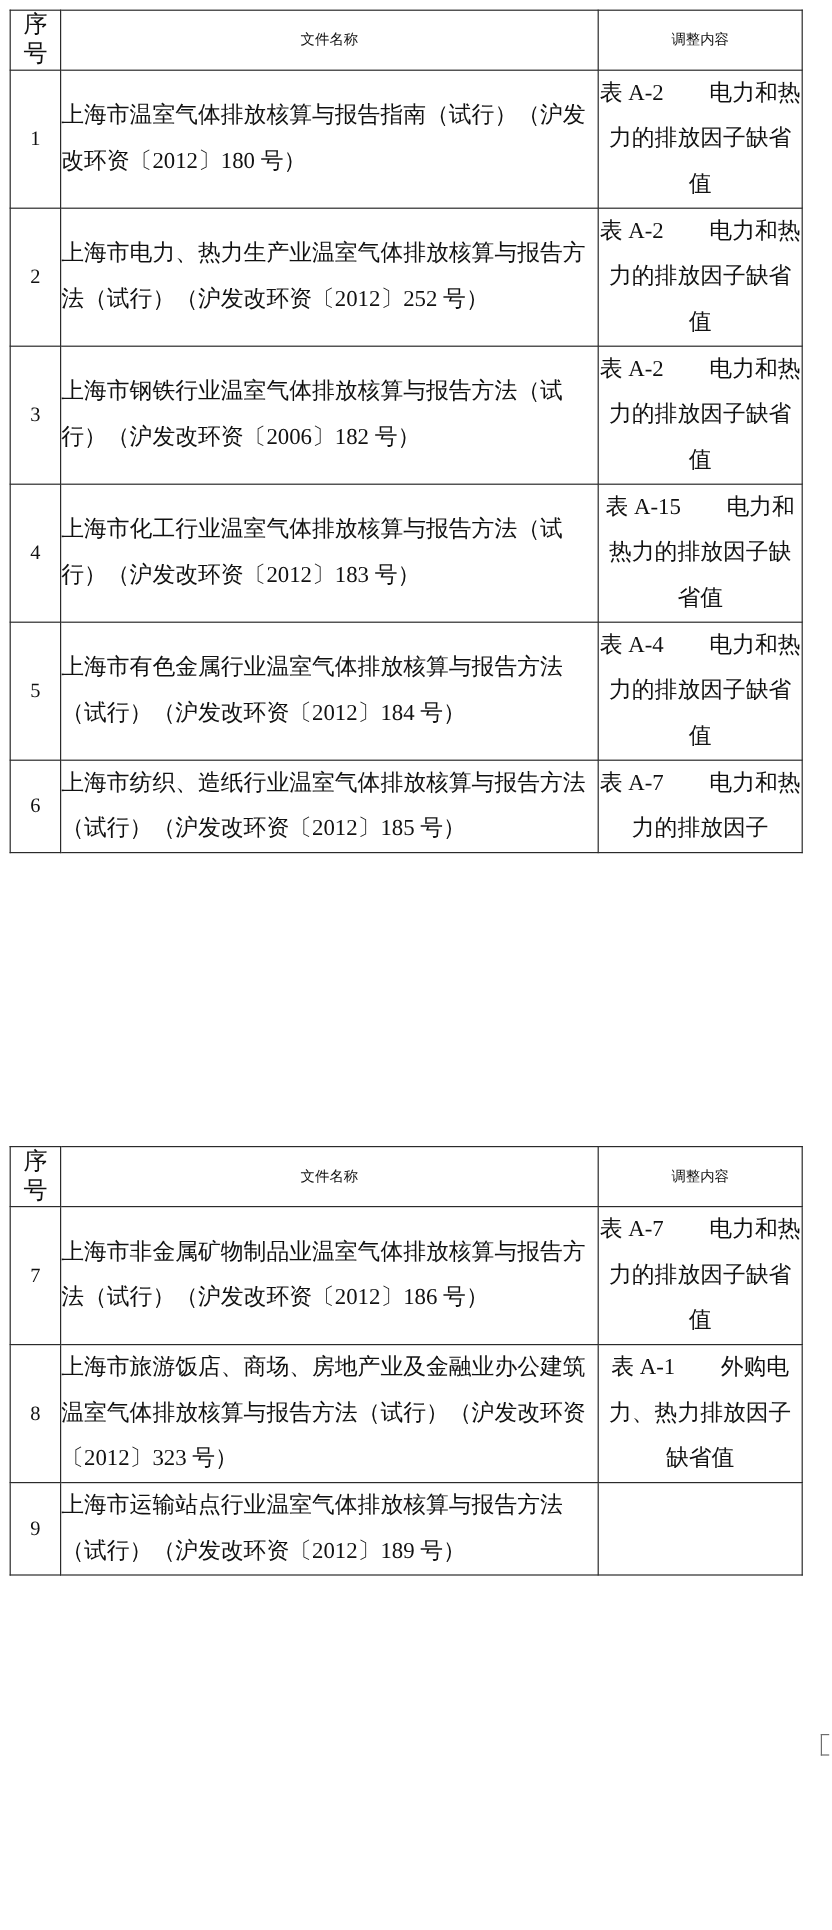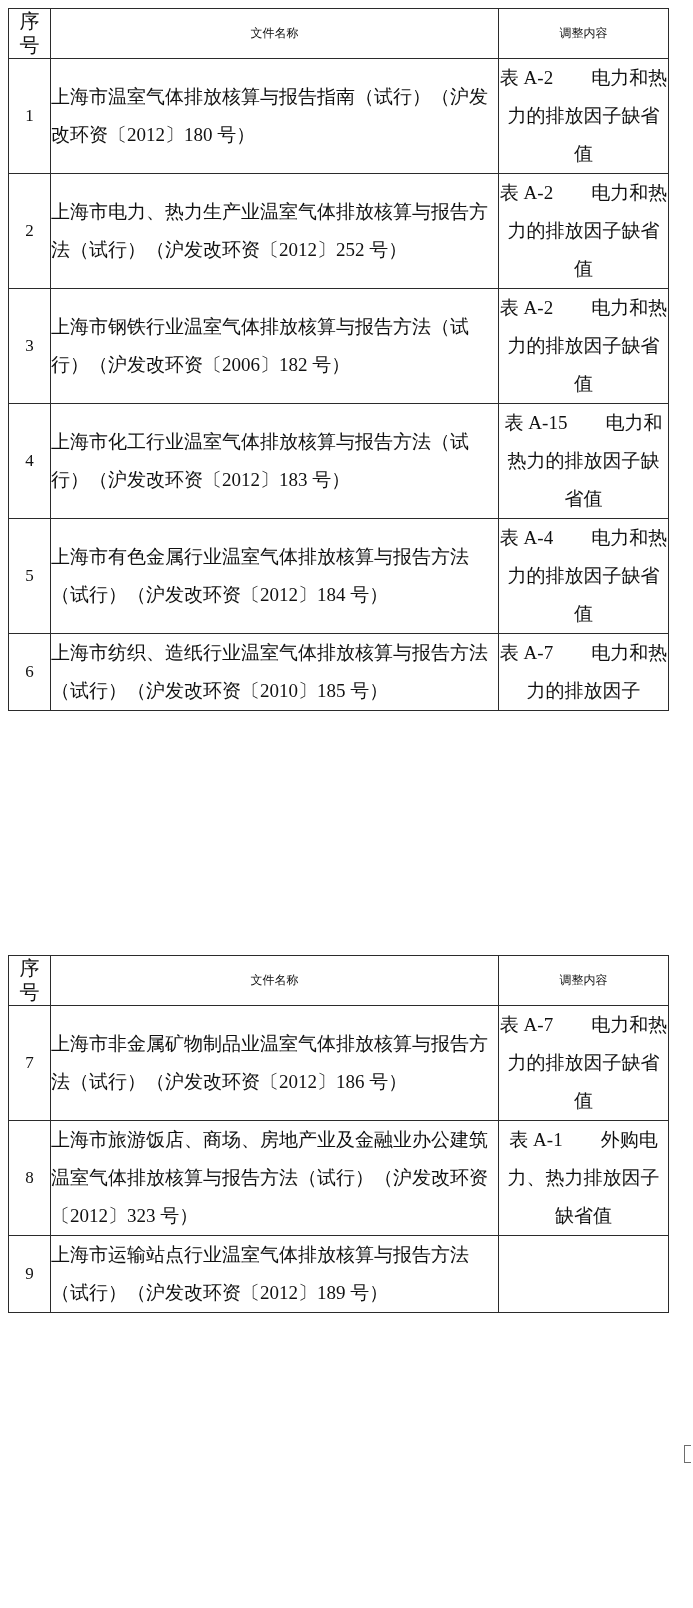--- a/index.html
+++ b/index.html
@@ -136,21 +136,21 @@
         <td class="cell-name">上海市化工行业温室气体排放核算与报告方法（试行）（沪发改环资〔2012〕183 号）</td>
         <td class="cell-adj">表 A-15　　电力和热力的排放因子缺省值</td>
       </tr>
       <tr>
         <td class="cell-index">5</td>
         <td class="cell-name">上海市有色金属行业温室气体排放核算与报告方法（试行）（沪发改环资〔2012〕184 号）</td>
         <td class="cell-adj">表 A-4　　电力和热力的排放因子缺省值</td>
       </tr>
       <tr>
         <td class="cell-index">6</td>
-        <td class="cell-name">上海市纺织、造纸行业温室气体排放核算与报告方法（试行）（沪发改环资〔2010〕185 号）</td>
+        <td class="cell-name">上海市纺织、造纸行业温室气体排放核算与报告方法（试行）（沪发改环资〔2012〕185 号）</td>
         <td class="cell-adj">表 A-7　　电力和热力的排放因子</td>
       </tr>
     </tbody>
   </table>
 
   <table class="table-block" id="table-part-2">
     <colgroup>
       <col class="c-index">
       <col class="c-name">
       <col class="c-adj">

